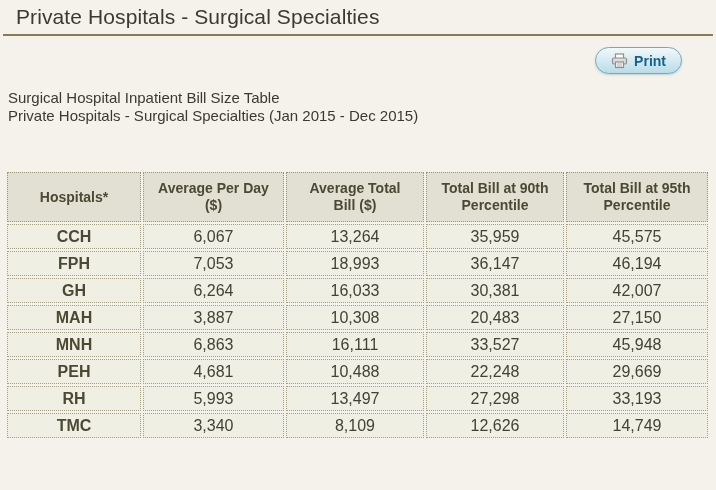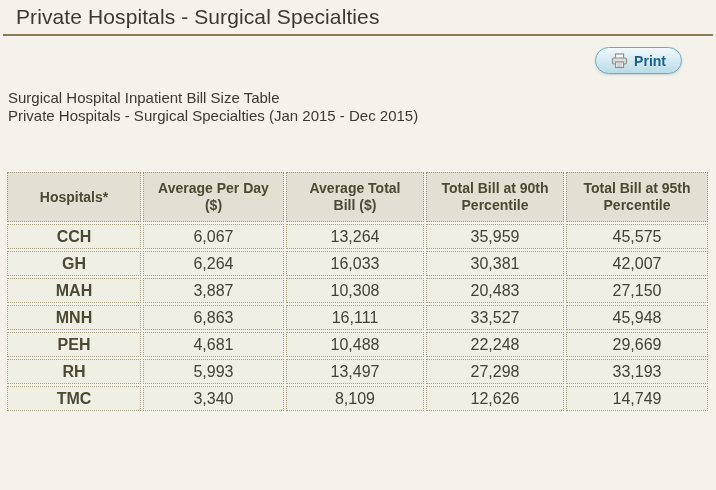--- a/index.html
+++ b/index.html
@@ -157,20 +157,27 @@
   </thead>
   <tbody>
     <tr>
       <td class="hosp">CCH</td>
       <td>6,067</td>
       <td>13,264</td>
       <td>35,959</td>
       <td>45,575</td>
     </tr>
     <tr>
+      <td class="hosp">FPH</td>
+      <td>7,053</td>
+      <td>18,993</td>
+      <td>36,147</td>
+      <td>46,194</td>
+    </tr>
+    <tr>
       <td class="hosp">GH</td>
       <td>6,264</td>
       <td>16,033</td>
       <td>30,381</td>
       <td>42,007</td>
     </tr>
     <tr>
       <td class="hosp">MAH</td>
       <td>3,887</td>
       <td>10,308</td>

